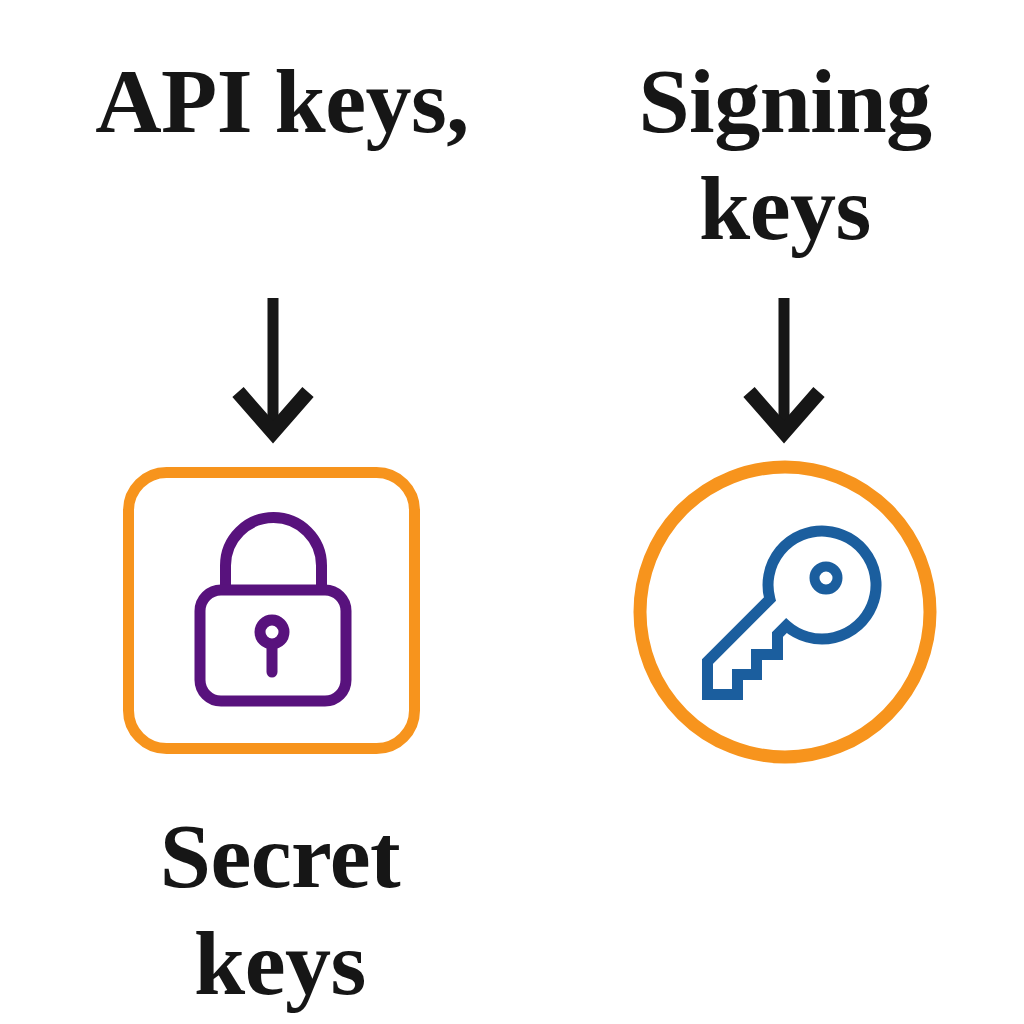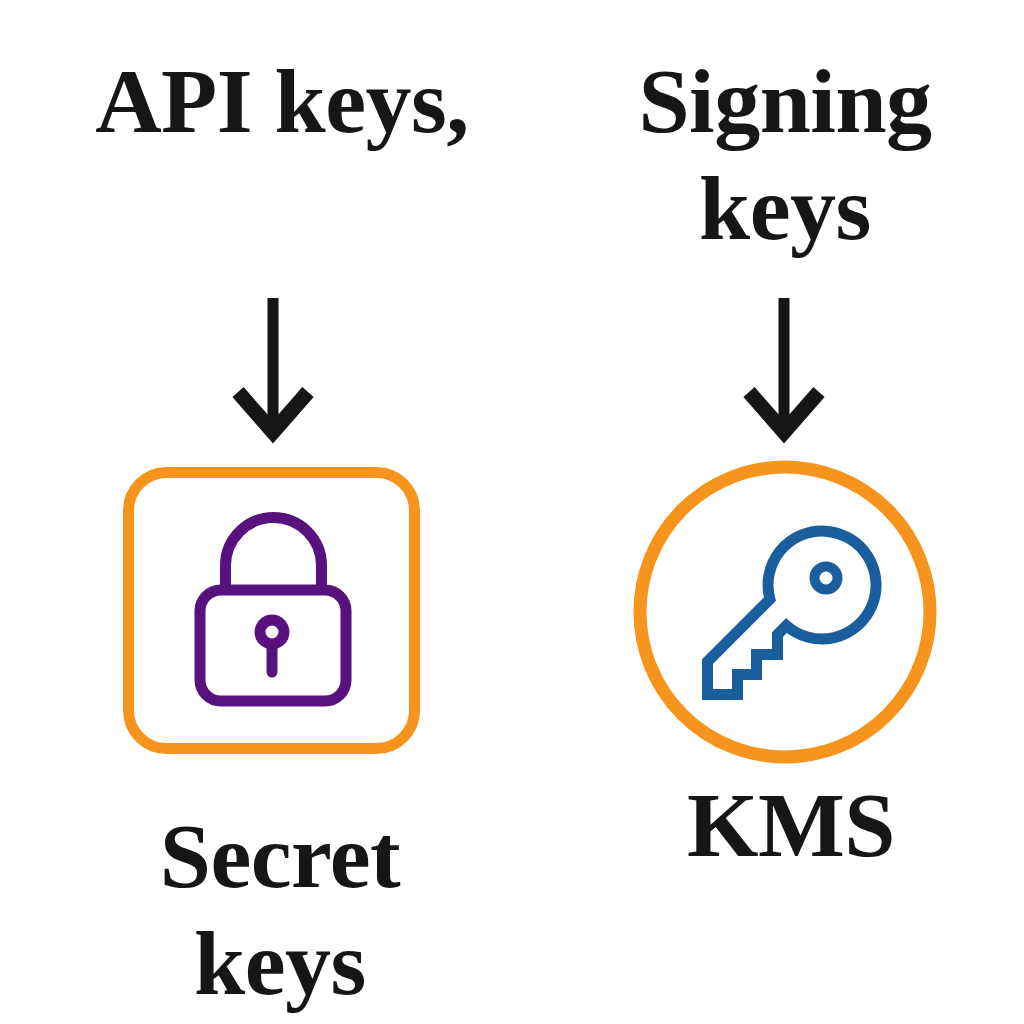--- a/index.html
+++ b/index.html
@@ -80,17 +80,14 @@
              A 54 54 0 1 0 769.9 599.1
              Z" fill="var(--bg)" stroke="var(--blue)" stroke-width="11" stroke-linejoin="miter"></path>
     <circle cx="826" cy="578" r="11.5" fill="none" stroke="var(--blue)" stroke-width="10"></circle>
   </svg>
 
   <div class="txt" style="left:60px; top:772px; width:440px;margin-top:31px;">
     <span class="line">Secret</span>
     <span class="line">keys</span>
   </div>
 
-  <div class="txt" style="left:616px; top:772px; width:350px;">
-    <span class="line">KMS</span>
-  </div>
 
 </div>
 
 </body></html>

